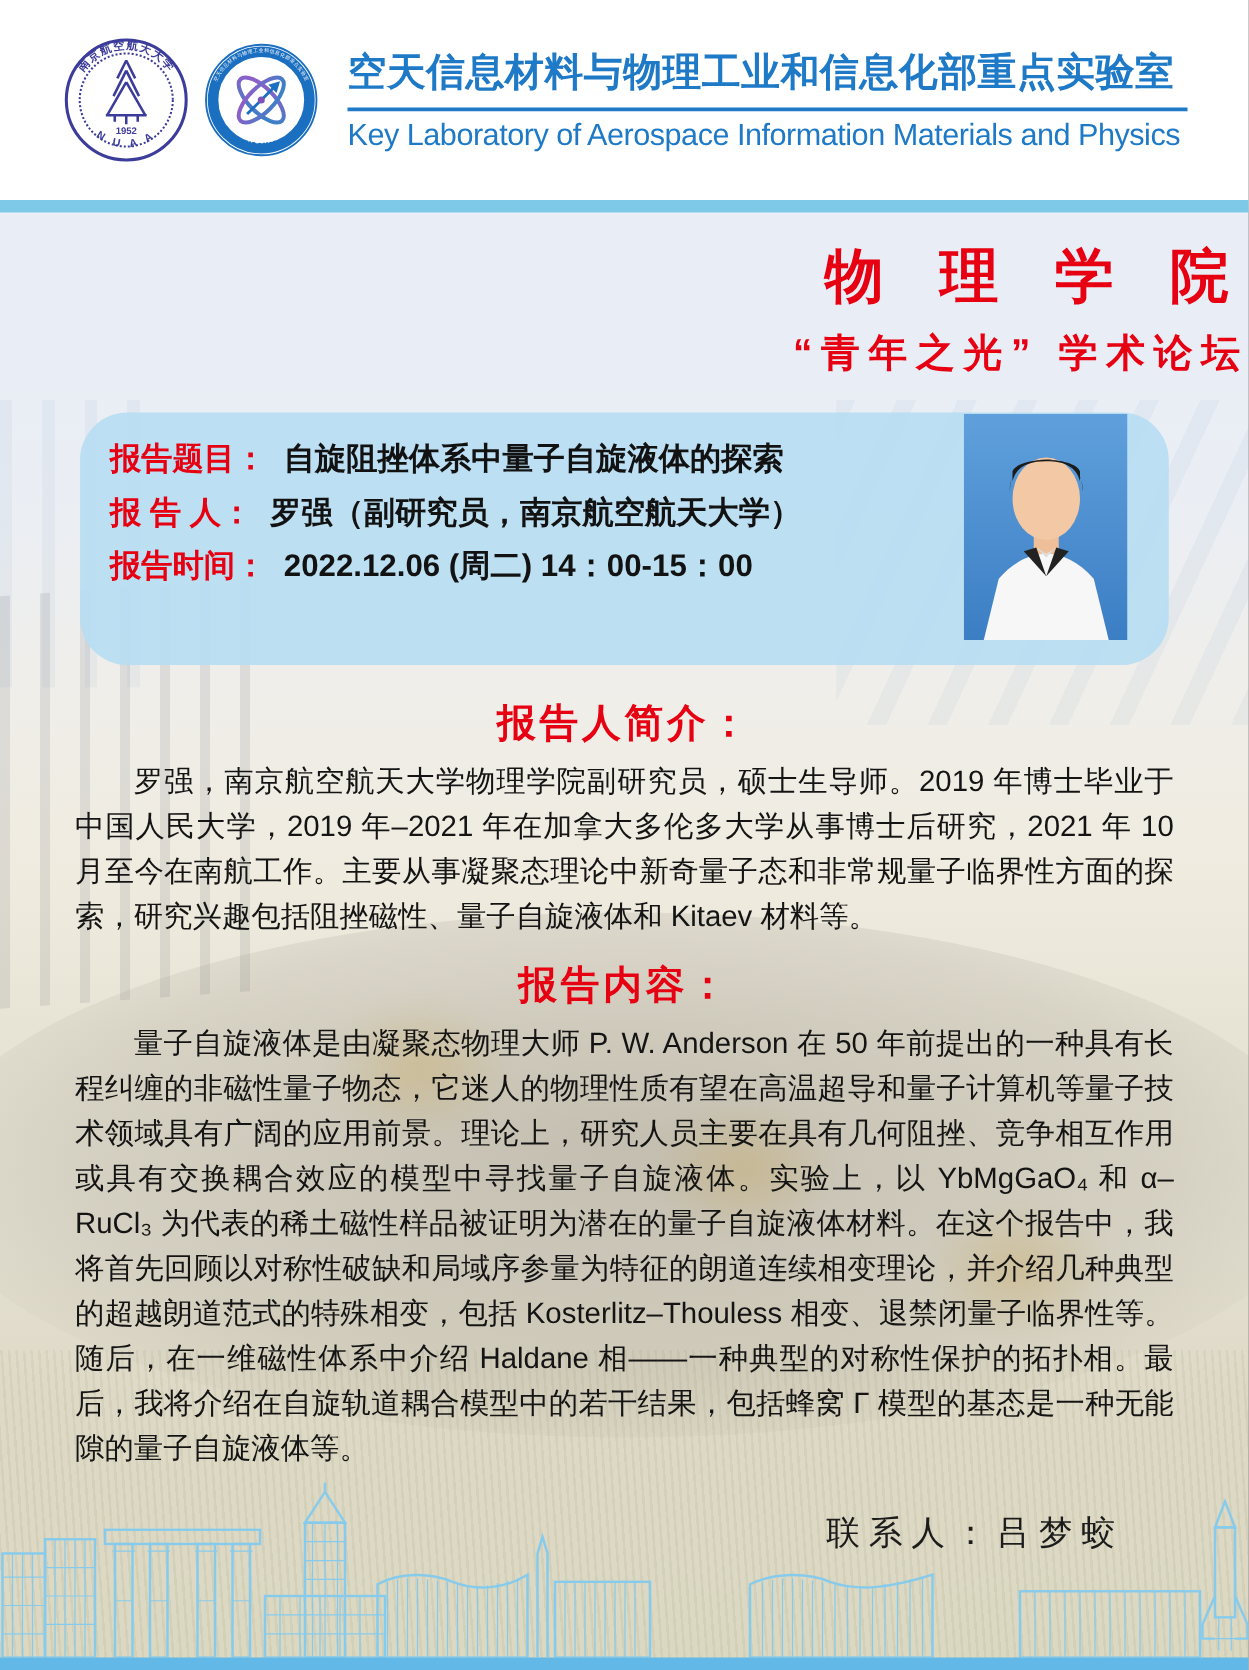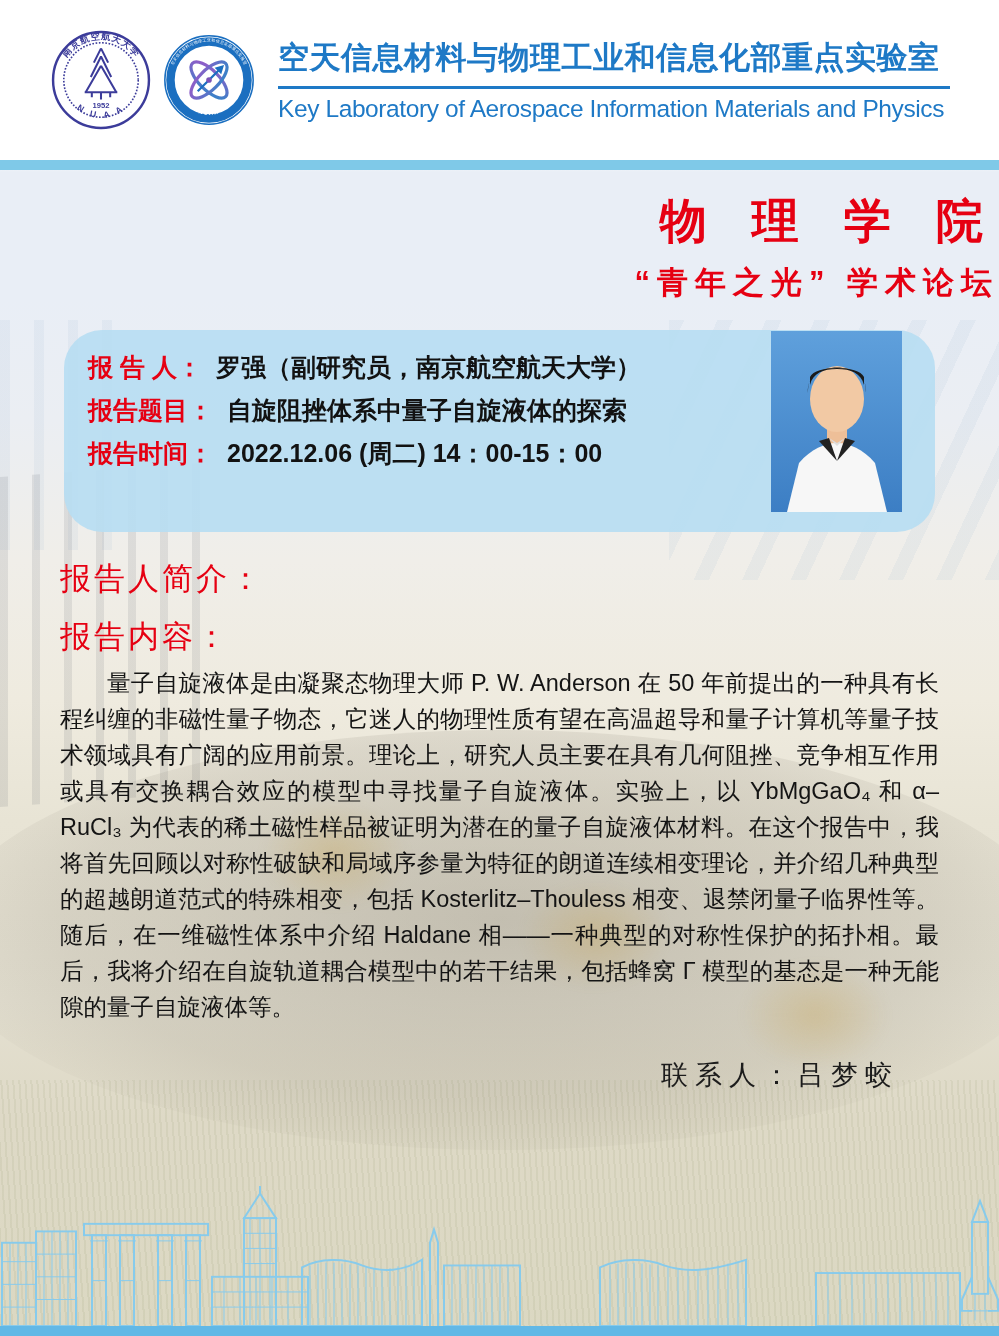--- a/index.html
+++ b/index.html
@@ -60,21 +60,21 @@
   
   .info-box{
     position:relative;z-index:2;margin:26px 64px 0;height:202px;border-radius:38px;
     background:rgba(183,221,242,.92);padding:16px 0 0 24px;box-sizing:border-box;
   }
   .info-row{height:43px;line-height:43px;font-size:25px;white-space:nowrap;}
   .info-label{color:#e60012;font-weight:bold;margin-right:14px;}
   .info-value{color:#121212;font-weight:bold;}
   .photo{position:absolute;right:33px;top:1px;width:131px;height:181px;display:block;}
   
-  .section-heading{position:relative;z-index:2;margin:26px 60px 0;color:#e60012;font-weight:normal;font-size:31px;letter-spacing:3px;}
+  .section-heading{position:relative;z-index:2;margin:26px 60px 0;color:#e60012;font-weight:bold;font-size:31px;letter-spacing:3px;text-align:center;}
   .para{position:relative;z-index:2;margin:7px 60px 0;color:#141414;font-size:23.5px;line-height:36px;text-align:justify;text-indent:2em;font-weight:500;}
   .abstract-heading{margin-top:16px;}
   
   .footer{position:relative;z-index:2;margin-top:32px;text-align:right;color:#1c1c1c;
     font-family:"DejaVu Serif","Liberation Serif",serif;font-size:27px;letter-spacing:7px;font-weight:500;}
   .footer-contact{padding-right:100px;}
   .footer-organizer{padding-right:64px;margin-top:12px;}
   
   .skyline{position:absolute;left:0;bottom:10px;width:999px;height:140px;z-index:1;}
   .bottom-strip{position:absolute;left:0;bottom:0;width:999px;height:10px;background:#62b8e6;z-index:2;}
@@ -154,24 +154,24 @@
 
   <div class="sky-bar"></div>
 
   <div class="banner">
     <div class="banner-line1">物 理 学 院</div>
     <div class="banner-line2">“青年之光” 学术论坛</div>
   </div>
 
   <div class="info-box">
     <div class="info-row">
+      <span class="info-label">报告题目：</span><span class="info-value">自旋阻挫体系中量子自旋液体的探索</span>
+    </div>
+    <div class="info-row">
       <span class="info-label">报 告 人：</span><span class="info-value">罗强（副研究员，南京航空航天大学）</span>
-    </div>
-    <div class="info-row">
-      <span class="info-label">报告题目：</span><span class="info-value">自旋阻挫体系中量子自旋液体的探索</span>
     </div>
     <div class="info-row">
       <span class="info-label">报告时间：</span><span class="info-value">2022.12.06 (周二) 14：00-15：00</span>
     </div>
 
     <svg class="photo" viewBox="0 0 131 181">
       <defs>
         <linearGradient id="photoBg" x1="0" y1="0" x2="0" y2="1">
           <stop offset="0" stop-color="#5fa0dc"></stop>
           <stop offset="1" stop-color="#3c7ec4"></stop>
@@ -183,20 +183,21 @@
       <path d="M37 62 C34 28 98 28 95 62 C95 46 88 38 66 37 C44 38 37 46 37 62 Z" fill="#1b1b1b"></path>
       <path d="M39 54 C42 42 52 38 66 38 C80 38 90 42 93 54 L93 46 C88 34 44 34 39 46 Z" fill="#1b1b1b"></path>
       <path d="M16 181 L28 132 C40 118 54 112 66 112 C78 112 92 118 104 132 L116 181 Z" fill="#f7f7f7"></path>
       <path d="M48 110 L66 130 L58 107 Z" fill="#222222"></path>
       <path d="M84 110 L66 130 L74 107 Z" fill="#222222"></path>
       <path d="M58 107 L66 115 L74 107 L66 112 Z" fill="#dddddd"></path>
     </svg>
   </div>
 
   <div class="section-heading bio-heading">报告人简介：</div>
+  <p class="para">罗强，南京航空航天大学物理学院副研究员，硕士生导师。2019 年博士毕业于中国人民大学，2019 年–2021 年在加拿大多伦多大学从事博士后研究，2021 年 10 月至今在南航工作。主要从事凝聚态理论中新奇量子态和非常规量子临界性方面的探索，研究兴趣包括阻挫磁性、量子自旋液体和 Kitaev 材料等。</p>
 
   <div class="section-heading abstract-heading">报告内容：</div>
   <p class="para">量子自旋液体是由凝聚态物理大师 P. W. Anderson 在 50 年前提出的一种具有长程纠缠的非磁性量子物态，它迷人的物理性质有望在高温超导和量子计算机等量子技术领域具有广阔的应用前景。理论上，研究人员主要在具有几何阻挫、竞争相互作用或具有交换耦合效应的模型中寻找量子自旋液体。实验上，以 YbMgGaO₄ 和 α–RuCl₃ 为代表的稀土磁性样品被证明为潜在的量子自旋液体材料。在这个报告中，我将首先回顾以对称性破缺和局域序参量为特征的朗道连续相变理论，并介绍几种典型的超越朗道范式的特殊相变，包括 Kosterlitz–Thouless 相变、退禁闭量子临界性等。随后，在一维磁性体系中介绍 Haldane 相——一种典型的对称性保护的拓扑相。最后，我将介绍在自旋轨道耦合模型中的若干结果，包括蜂窝 Γ 模型的基态是一种无能隙的量子自旋液体等。</p>
 
   <div class="footer">
     <div class="footer-contact">联系人：吕梦蛟</div>
   </div>
 
   <svg class="skyline" viewBox="0 0 999 148" preserveAspectRatio="none">
     <g stroke="#87cbec" fill="none" stroke-width="2">

